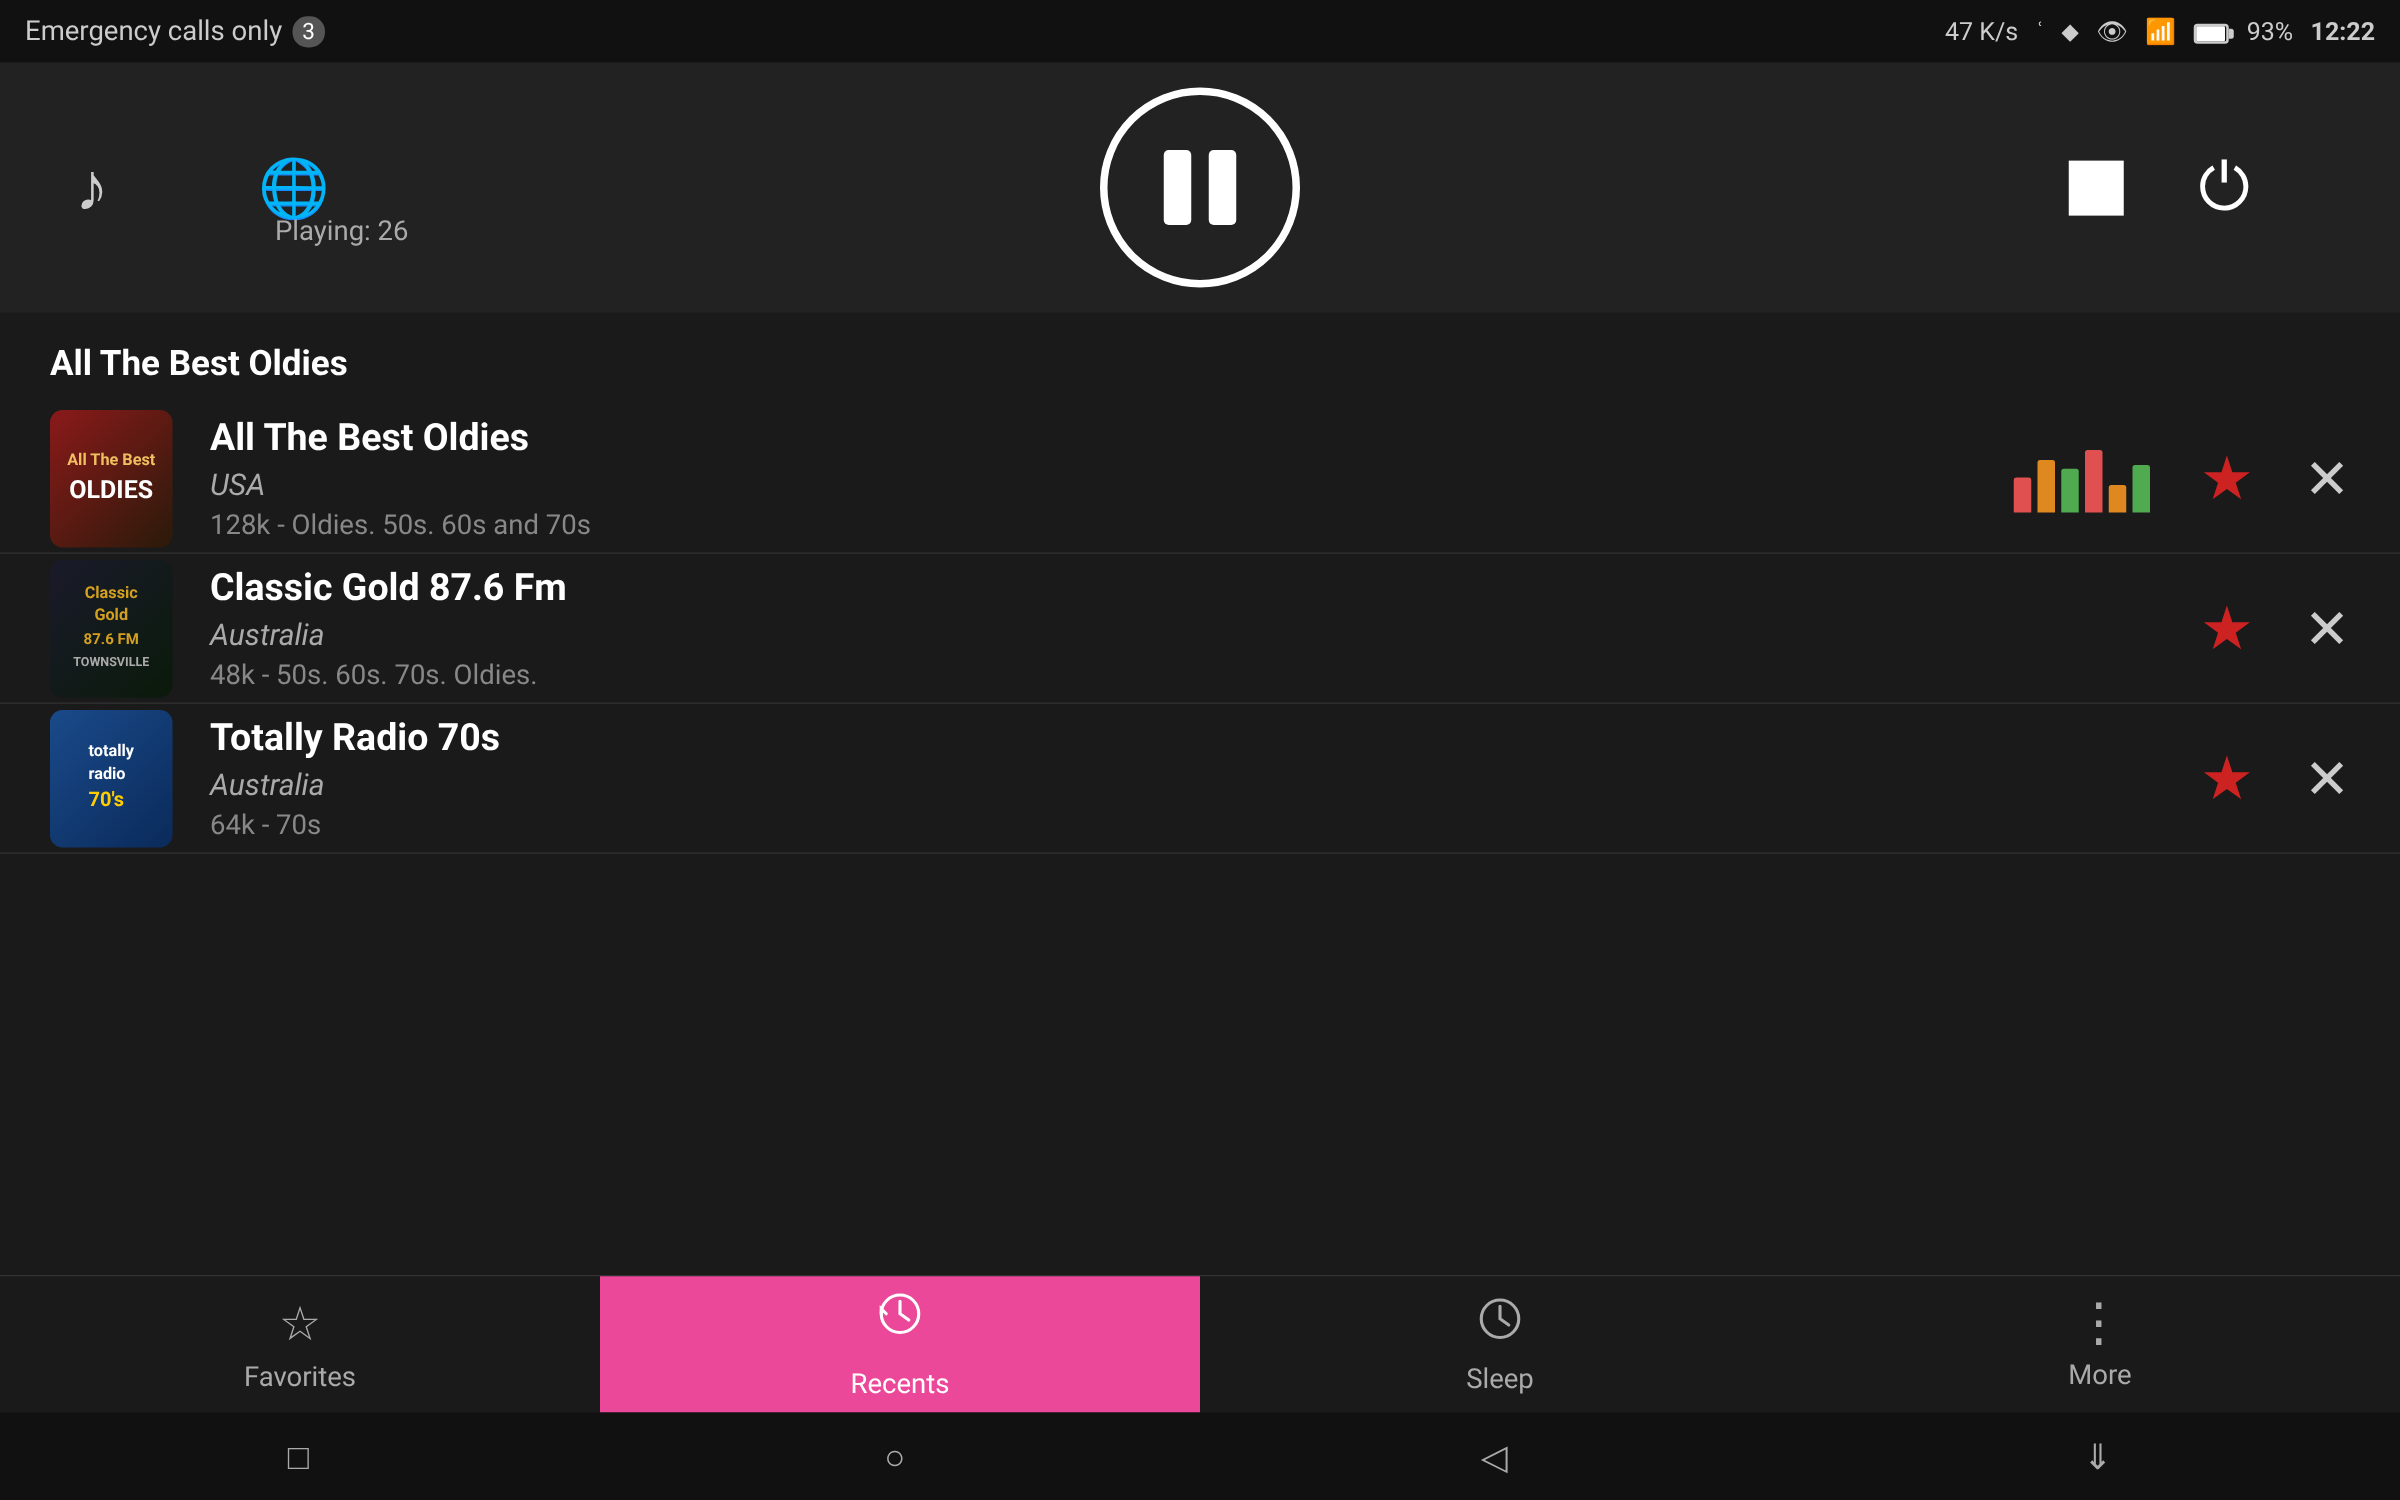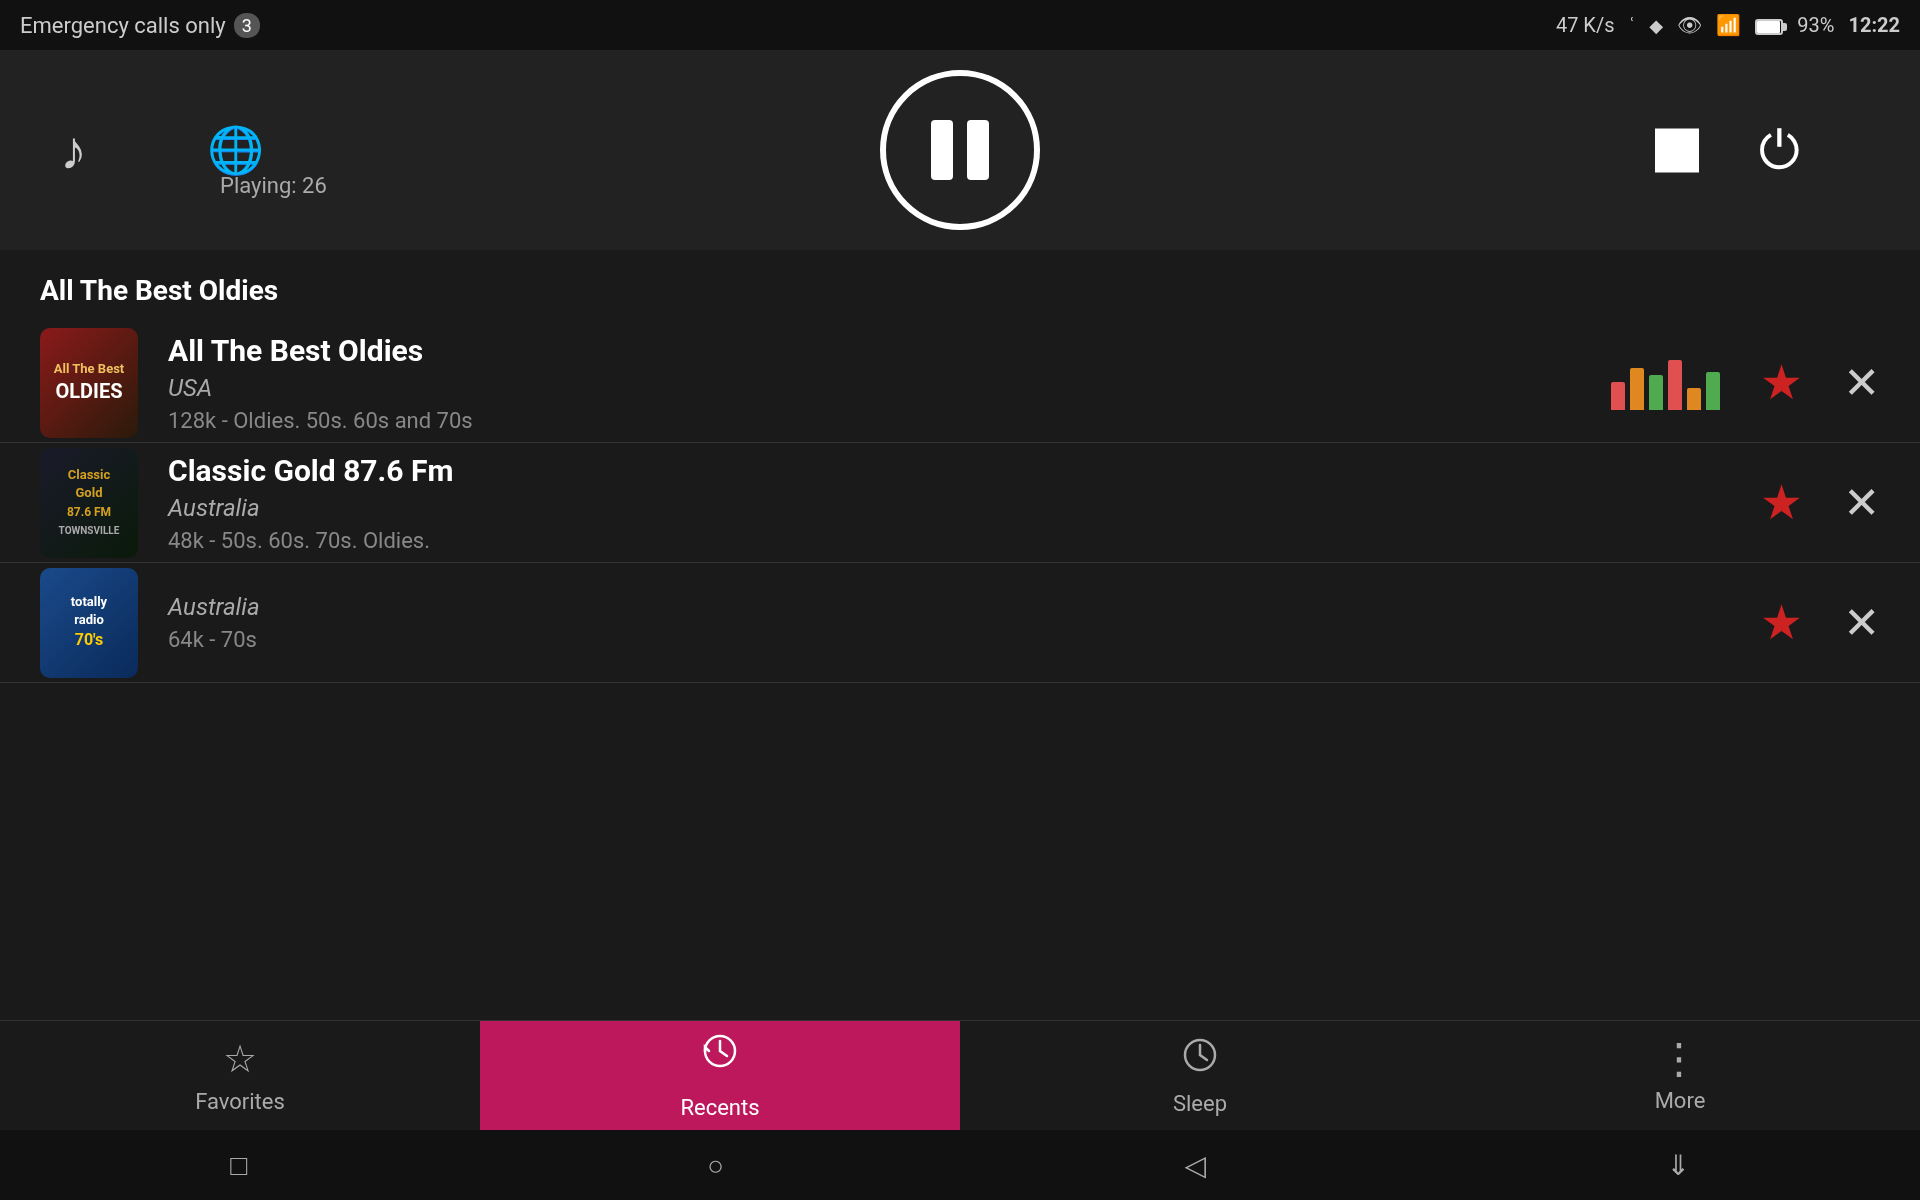--- a/index.html
+++ b/index.html
@@ -217,21 +217,21 @@
       font-size: 11px;
       font-weight: bold;
       text-align: center;
       padding: 5px;
     }
     .logo-totally-radio {
       background: linear-gradient(135deg, #1a4a8a, #0a2a5a);
       color: #ffffff;
       font-size: 11px;
       font-weight: bold;
-      text-align: center;
+      text-align: left;
       padding: 5px;
     }
 
     
     #bottom-nav {
       position: absolute;
       bottom: 70px;
       left: 0;
       right: 0;
       height: 110px;
@@ -243,21 +243,21 @@
       flex: 1;
       display: flex;
       flex-direction: column;
       align-items: center;
       justify-content: center;
       gap: 8px;
       cursor: pointer;
       color: #aaaaaa;
     }
     .nav-item.active {
-      background: #be185d;
+      background: #ec4899;
       color: #ffffff;
       gap: 16px;
     }
     .nav-icon {
       font-size: 36px;
     }
     .nav-label {
       font-size: 22px;
     }
 
@@ -395,20 +395,21 @@
       <span class="star-icon star-filled">★</span>
       <span class="close-btn">✕</span>
     </div>
   </div>
 
   <div class="station-item">
     <div class="station-logo logo-totally-radio">
       <div style="color:#ffffff; font-weight:bold; font-size:13px; line-height:1.4">totally<br>radio<br><span style="font-size:16px; color:#ffcc00">70's</span></div>
     </div>
     <div class="station-info">
+      <div class="station-name">Totally Radio 70s</div>
       <div class="station-country">Australia</div>
       <div class="station-desc">64k - 70s</div>
     </div>
     <div class="station-actions">
       <span class="star-icon star-filled">★</span>
       <span class="close-btn">✕</span>
     </div>
   </div>
 
 </div>

